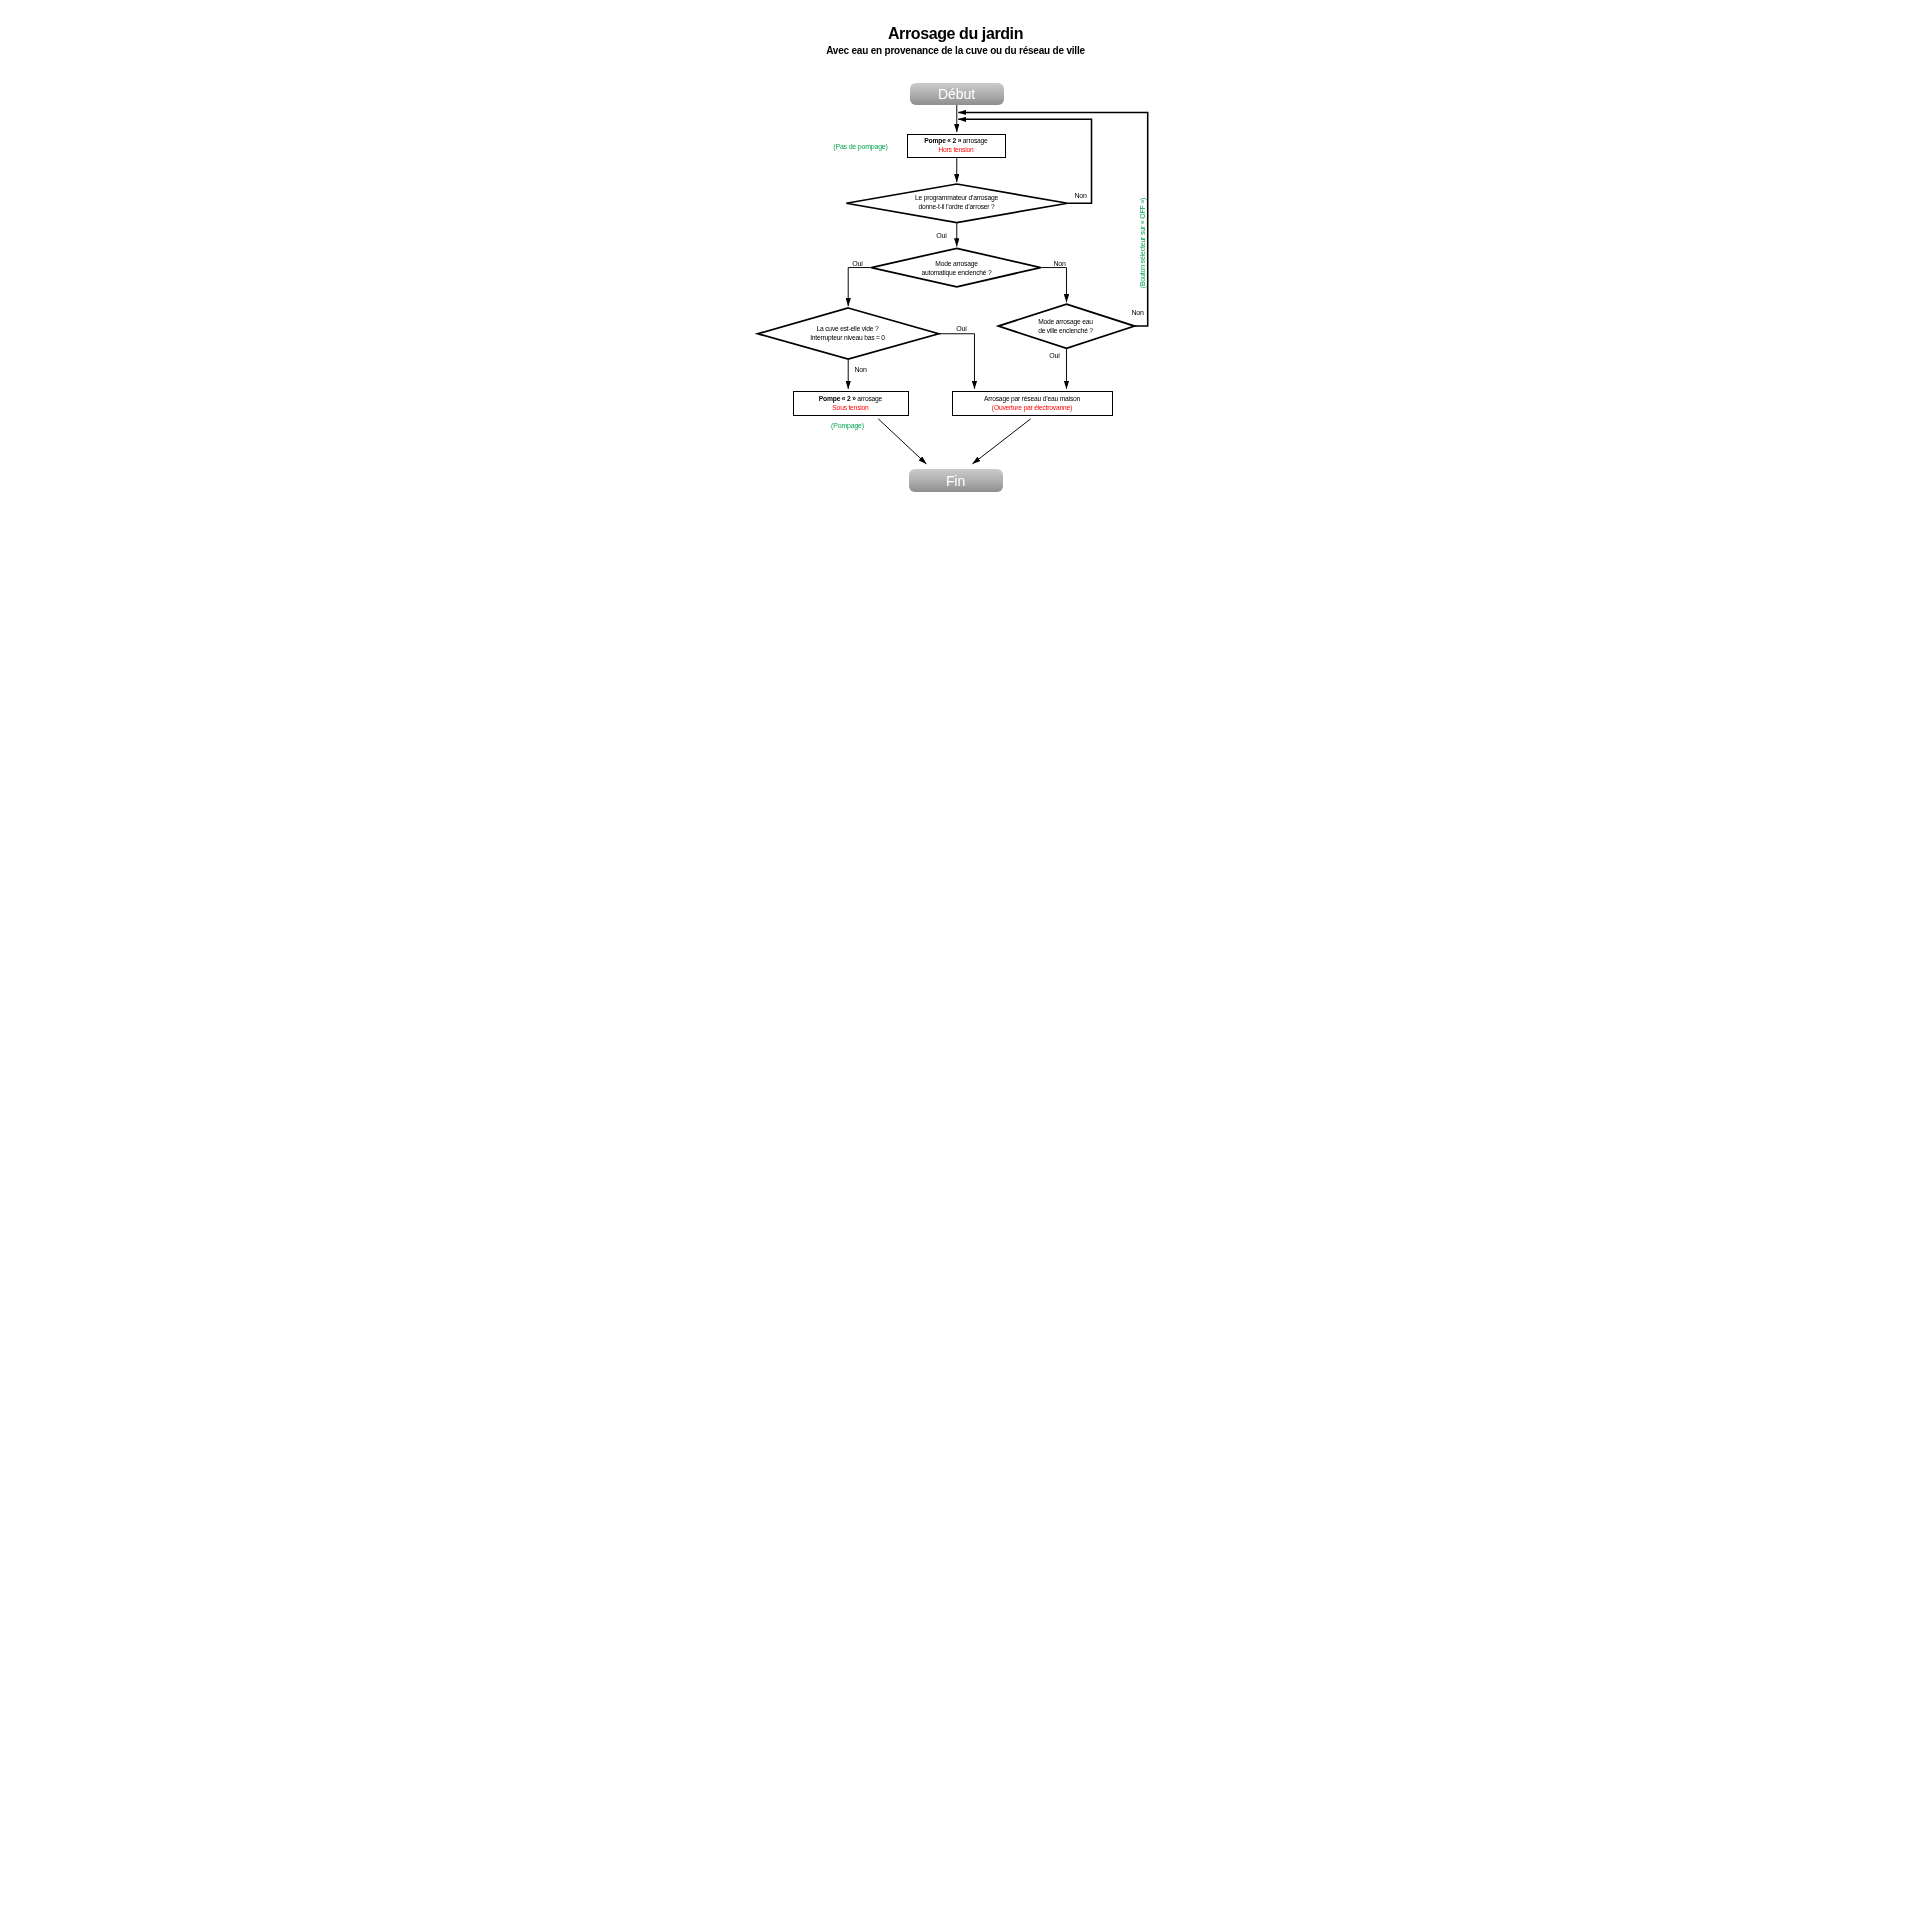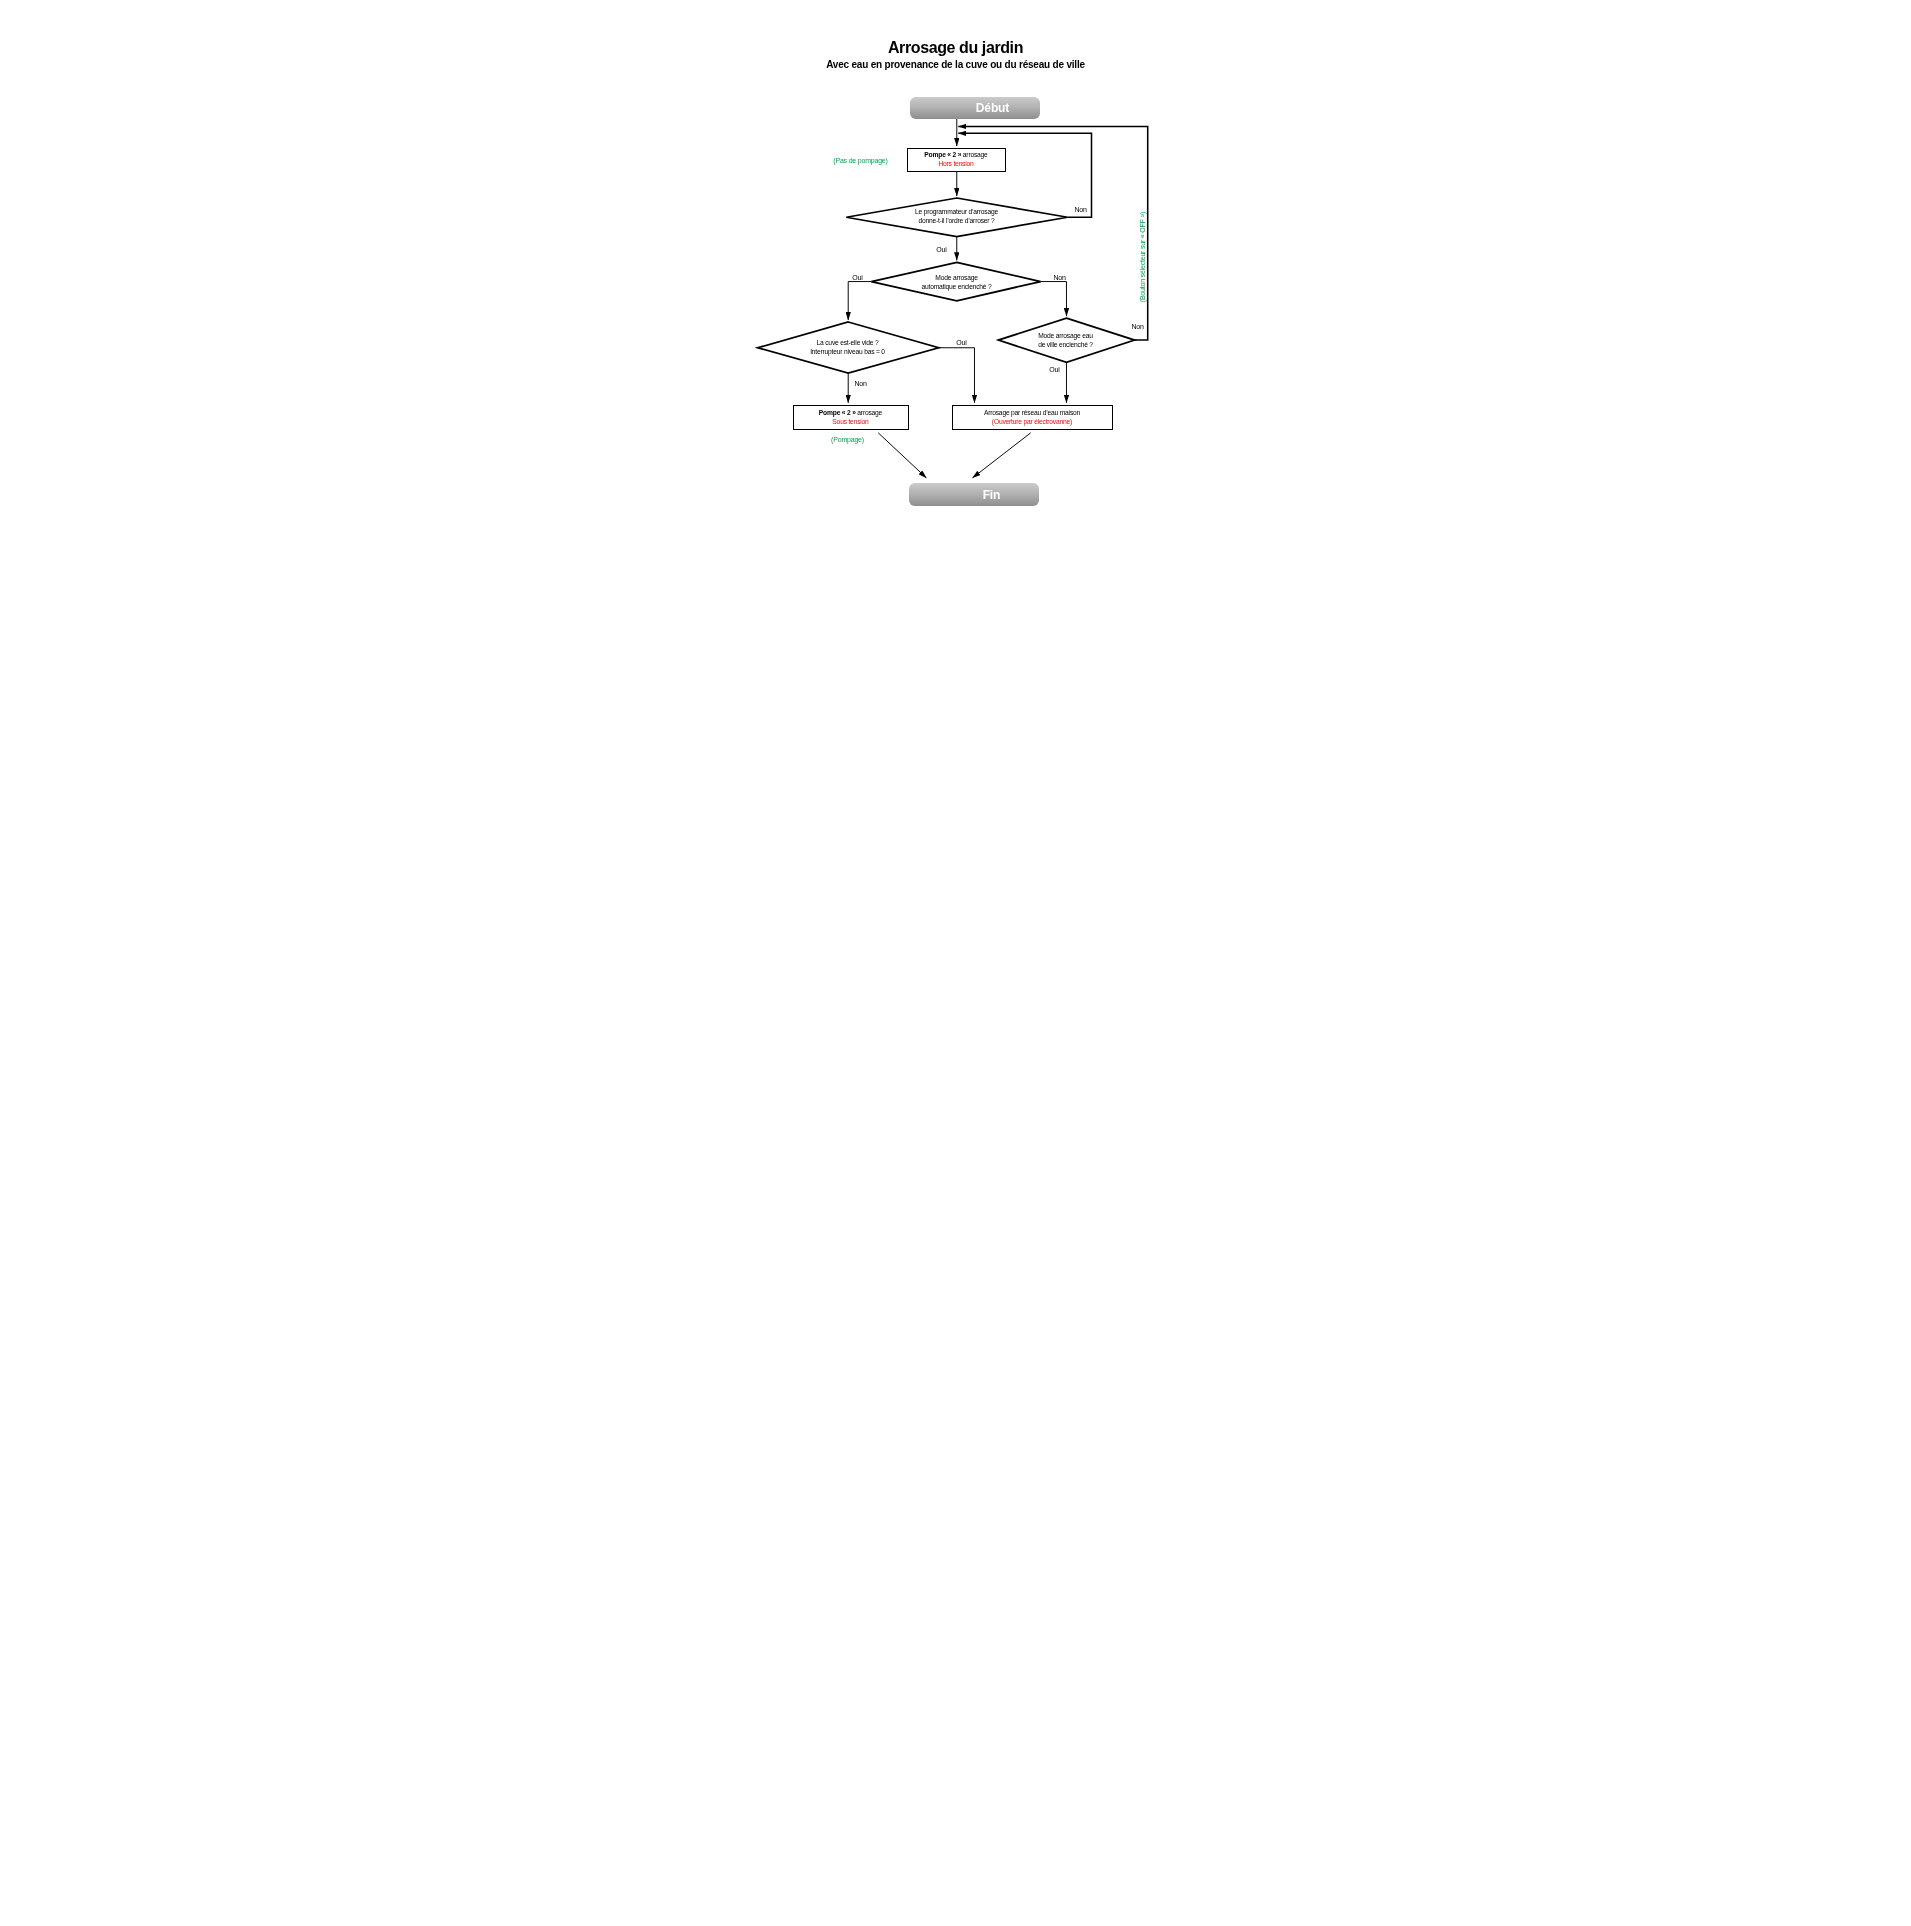--- a/index.html
+++ b/index.html
@@ -1,26 +1,26 @@
 <!DOCTYPE html>
 <html style="font-size:6.2px"><head>
 <meta charset="utf-8">
 <style>
   html,body { margin:0; padding:0; background:#ffffff; }
-  .page { position:relative; width:424px; height:599px; margin:14px auto; background:#ffffff;
+  .page { position:relative; width:424px; height:599px; margin:0 auto; background:#ffffff;
           font-family:"Liberation Sans", sans-serif; color:#000; overflow:hidden; }
   .title { position:absolute; left:0; right:0; top:25.4px; text-align:center;
            font-size:16px; font-weight:bold; letter-spacing:-0.4px; }
   .subtitle { position:absolute; left:0; right:0; top:45px; text-align:center;
               font-size:10px; font-weight:bold; letter-spacing:-0.2px; }
   svg.layer { position:absolute; left:0; top:0; width:424px; height:599px; }
   .terminal { position:absolute; border-radius:5.8px;
               background:linear-gradient(180deg,#cbcbcb 0%,#b3b3b3 45%,#8e8e8e 100%);
-              color:#ffffff; font-weight:bold; font-size:12px; letter-spacing:-0.1px;
-              display:flex; align-items:center; justify-content:center;padding-left:36px; }
+              color:#ffffff; font-weight:normal; font-size:14px; letter-spacing:-0.1px;
+              display:flex; align-items:center; justify-content:center; }
   .process { position:absolute; box-sizing:border-box; background:#ffffff;
              border:1.2px solid #000; border-top-width:1.9px; border-bottom-width:1.9px;
              display:flex; flex-direction:column; align-items:center; justify-content:center;
              font-size:6.7px; line-height:8.9px; letter-spacing:-0.2px; text-align:center; }
   .process .b { font-weight:bold; }
   .dtext { position:absolute; transform:translate(-50%,-50%); text-align:center;
            font-size:6.7px; line-height:8.9px; letter-spacing:-0.2px; white-space:nowrap; }
   .lbl { position:absolute; transform:translate(-50%,-50%); font-size:7px;
          letter-spacing:-0.2px; white-space:nowrap; }
   .rot { position:absolute; transform:translate(-50%,-50%) rotate(-90deg);

